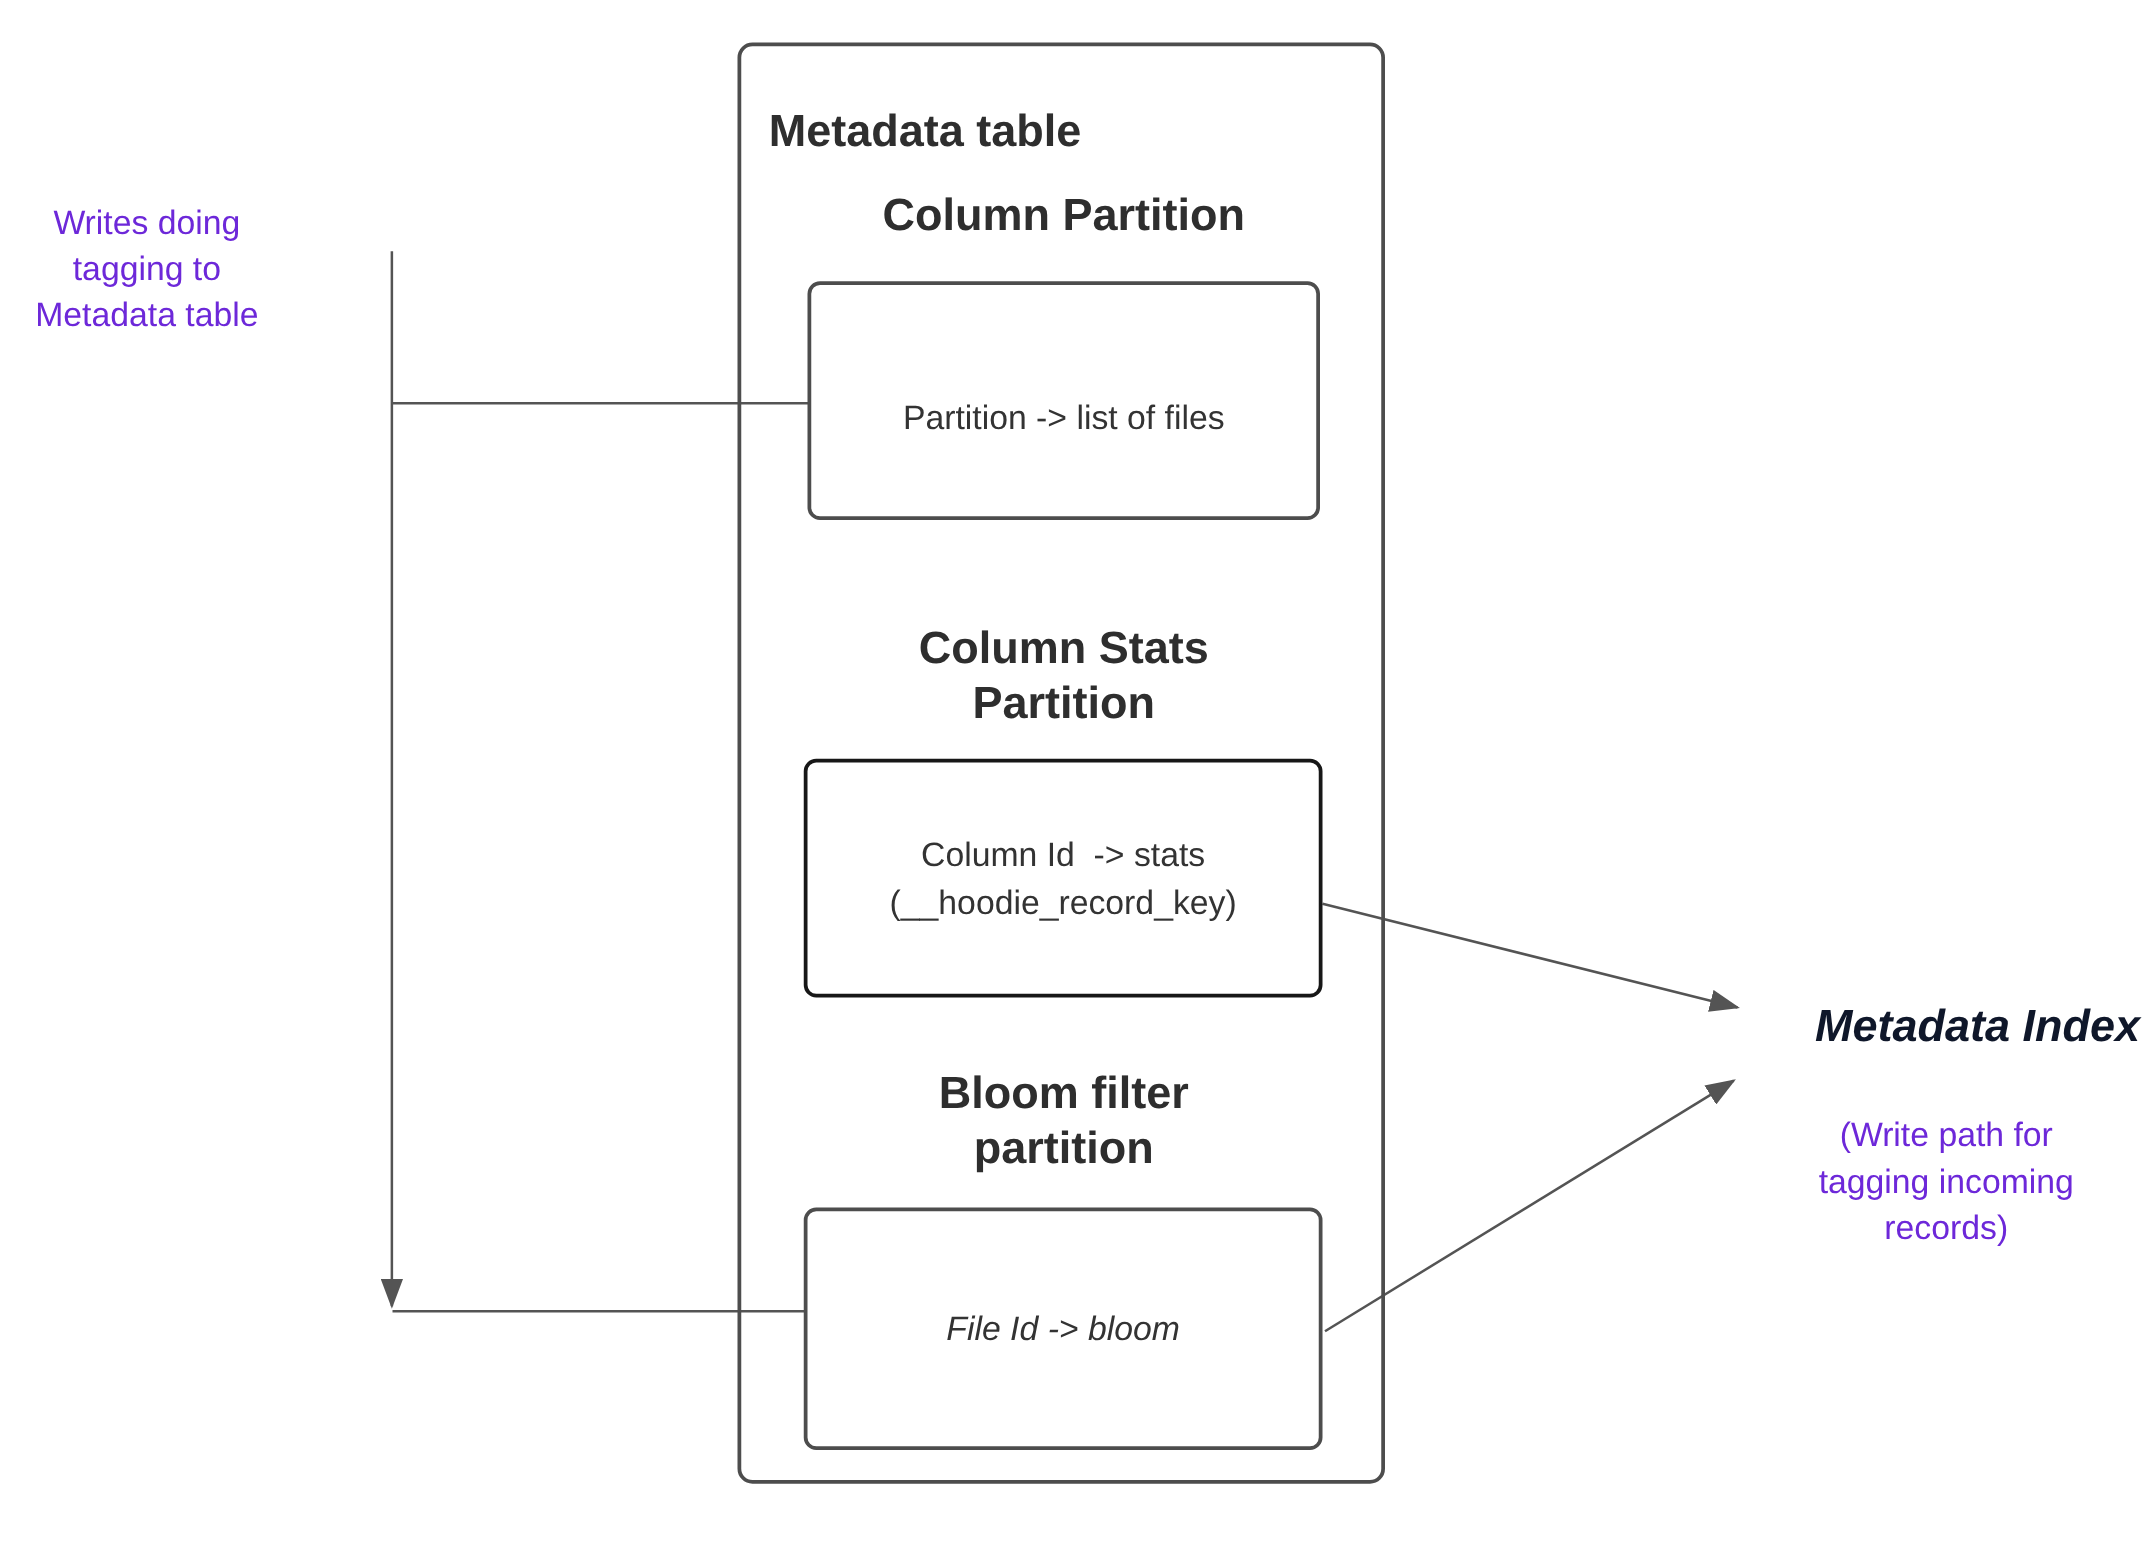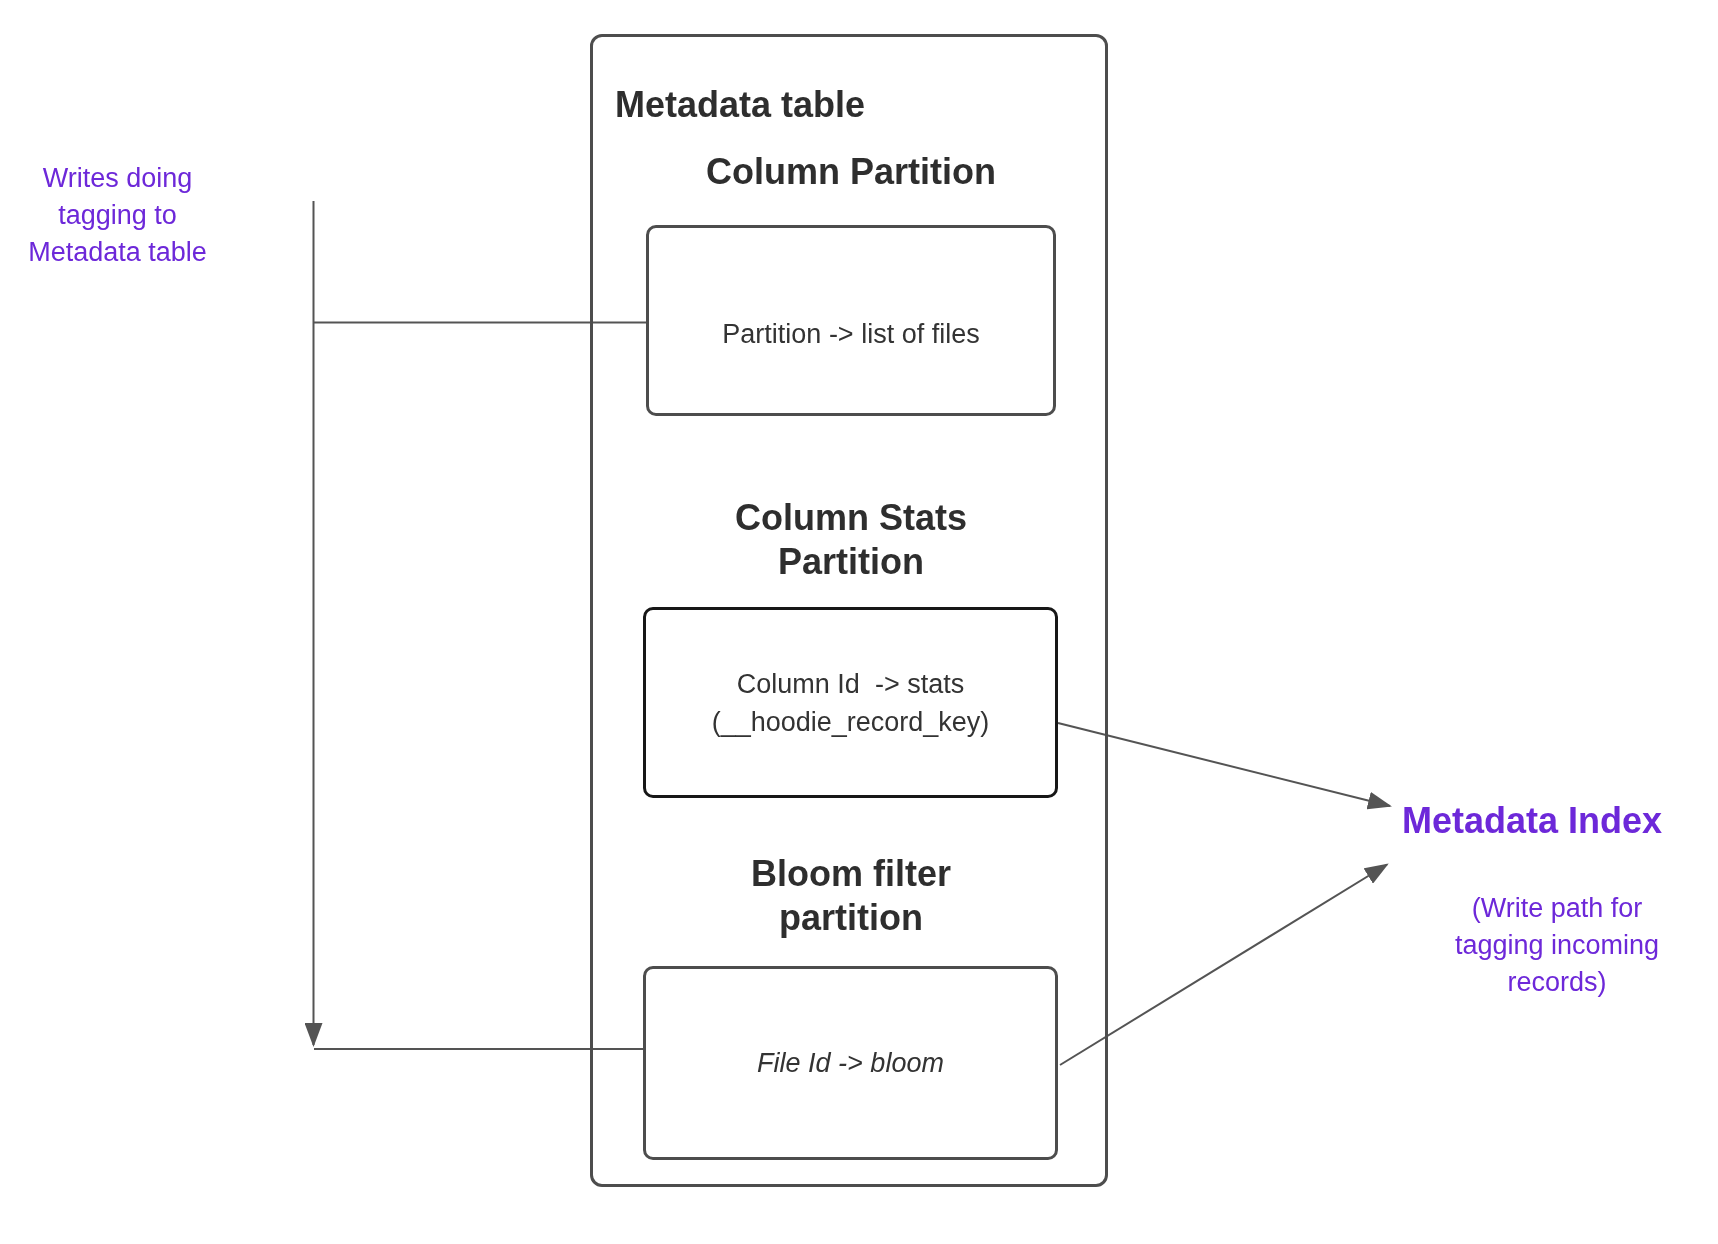--- a/index.html
+++ b/index.html
@@ -83,25 +83,26 @@
   .writes-label {
     left: 5px;
     top: 160px;
     width: 225px;
   }
 
   .index-title {
     left: 1402px;
     top: 800px;
     width: 310px;
-    text-align: left;
+    text-align: right;
     font-size: 36px;
     font-weight: bold;
-    color: #6d28d9;
+    color: #0f172a;
     white-space: nowrap;
+    font-style: italic;
   }
   .index-subtitle {
     left: 1402px;
     top: 890px;
     width: 310px;
   }
 </style>
 </head>
 <body>
 

